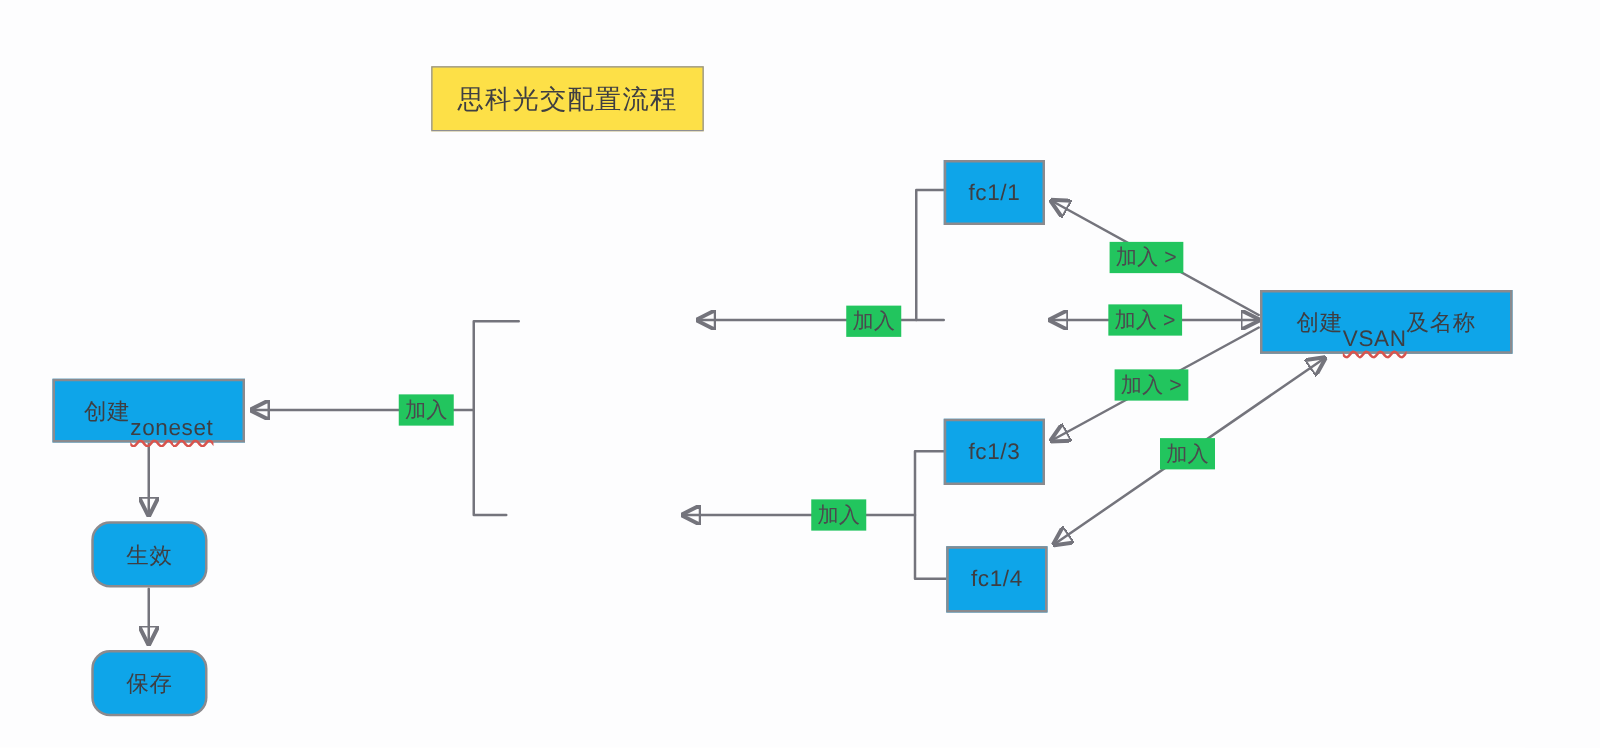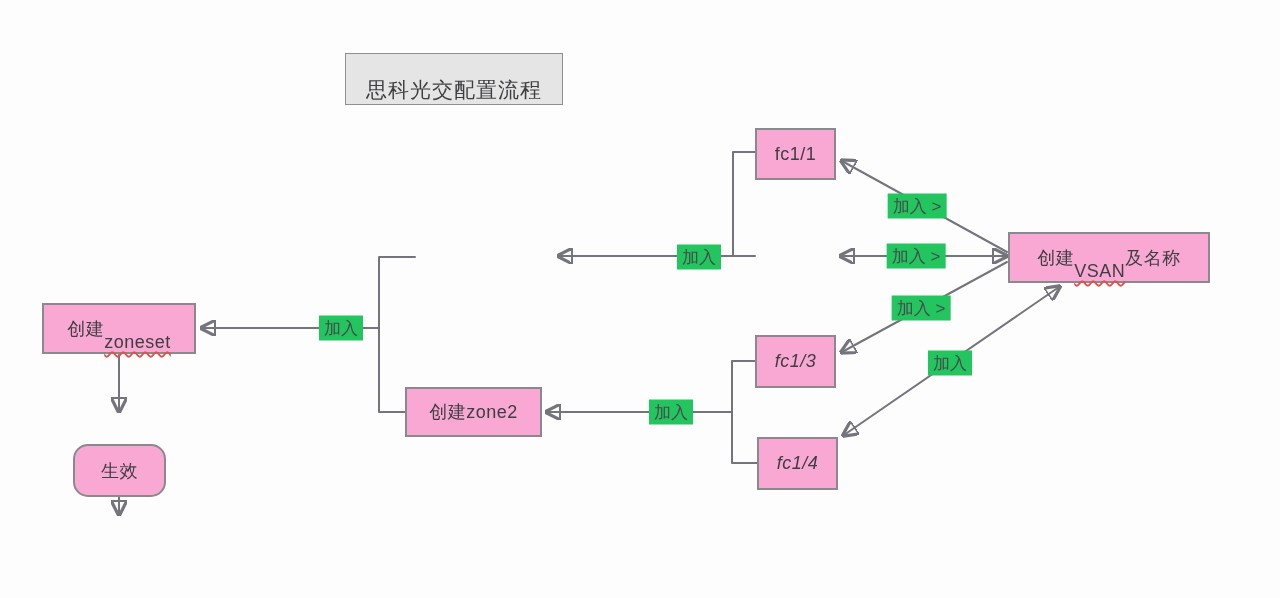--- a/index.html
+++ b/index.html
@@ -12,34 +12,33 @@
     width:1280px;height:598px;
     background:#fdfdfe;
     overflow:hidden;
   }
   .edges{position:absolute;left:0;top:0;width:1280px;height:598px;}
   .edges path{stroke:#74747c;stroke-width:2;fill:none;stroke-linecap:round;stroke-linejoin:round;}
   .node{
     position:absolute;
     box-sizing:border-box;
     display:flex;align-items:center;justify-content:center;
-    background:#f9a8d4;
+    background:#0ea5e9;
     border:2px solid #8a8a8e;
     color:#3e3e42;
     font-size:18px;
     letter-spacing:.5px;
     white-space:nowrap;
   }
-  .node.rounded{border-radius:15px;margin-top:27px;}
+  .node.rounded{border-radius:15px;}
   .node.title-node{
-    background:#e5e5e5;
+    background:#fde047;
     border:1px solid #8f8f93;
     font-size:21px;
     letter-spacing:1px;
-    align-items:flex-end;
   }
   .misspelled{
     text-decoration-line:underline;
     text-decoration-style:wavy;
     text-decoration-color:#d9544d;
     text-decoration-thickness:2px;
     text-underline-offset:3px;
     margin-top:28px;
   }
   .edge-label{
@@ -48,22 +47,22 @@
     background:#22c55e;
     color:#4a4a4e;
     font-size:17px;
     padding:1px 5px;
     white-space:nowrap;
   }
   
   .n-title  {left:345px;top:53px; width:218px;height:52px;}
   .n-fc11   {left:755px;top:128px;width:81px; height:52px;}
   .n-fc12   {left:755px;top:230px;width:81px; height:52px;}
-  .n-fc13   {left:755px;top:335px;width:81px; height:53px;font-style:italic;}
-  .n-fc14   {left:757px;top:437px;width:81px; height:53px;font-style:italic;}
+  .n-fc13   {left:755px;top:335px;width:81px; height:53px;}
+  .n-fc14   {left:757px;top:437px;width:81px; height:53px;}
   .n-zone1  {left:415px;top:232px;width:138px;height:51px;}
   .n-zone2  {left:405px;top:387px;width:137px;height:50px;}
   .n-zoneset{left:42px; top:303px;width:154px;height:51px;}
   .n-effect {left:73px; top:417px;width:93px; height:53px;}
   .n-save   {left:73px; top:520px;width:93px; height:53px;}
   .n-vsan   {left:1008px;top:232px;width:202px;height:51px;}
   .l-join-zoneset{left:341px;top:328px;}
   .l-join-zone1 {left:699px;top:257px;}
   .l-join-zone2 {left:671px;top:412px;}
   .l-join-fc11  {left:917px;top:206px;}
@@ -103,31 +102,31 @@
   <div class="node n-fc11">
     <span>fc1/1</span>
   </div>
   <div class="node n-fc13">
     <span>fc1/3</span>
   </div>
   <div class="node n-fc14">
     <span>fc1/4</span>
   </div>
 
-  <div class="node n-zone2">
-    <span>创建zone2</span>
-  </div>
 
   <div class="node n-zoneset">
     <span>创建</span>
       <span class="misspelled">zoneset</span>
   </div>
 
   <div class="node rounded n-effect">
     <span>生效</span>
+  </div>
+  <div class="node rounded n-save">
+    <span>保存</span>
   </div>
 
   <div class="node n-vsan">
     <span>创建</span>
       <span class="misspelled">VSAN</span>
       <span>及名称</span>
   </div>
 
   <span class="edge-label l-join-zoneset">加入</span>
   <span class="edge-label l-join-zone1">加入</span>

